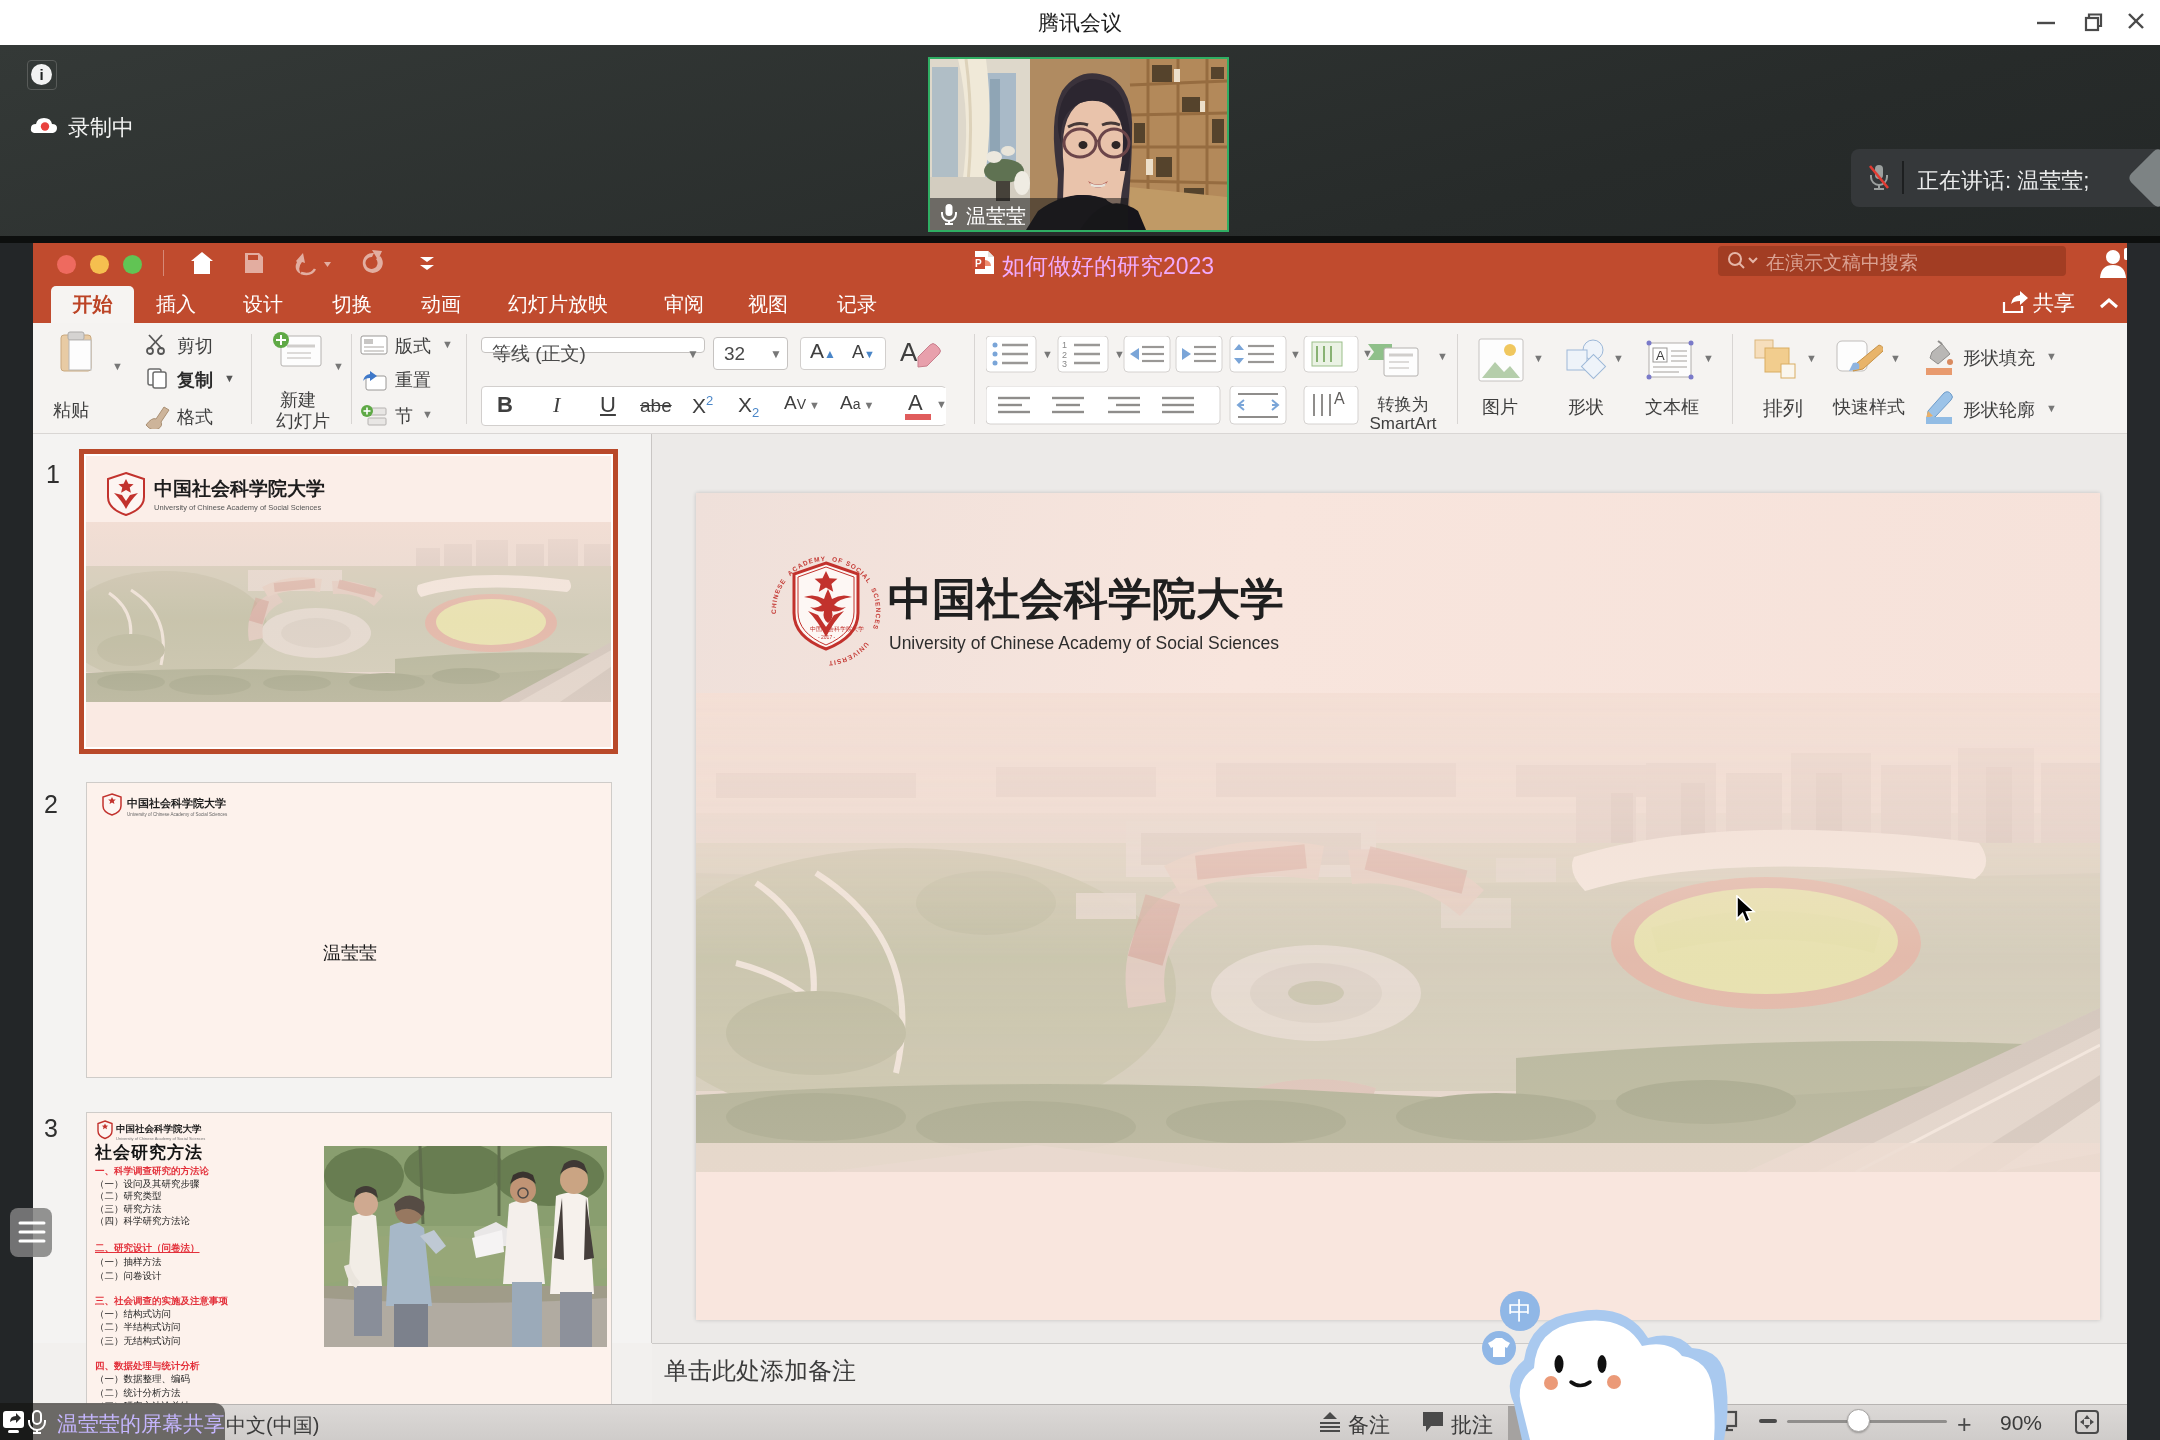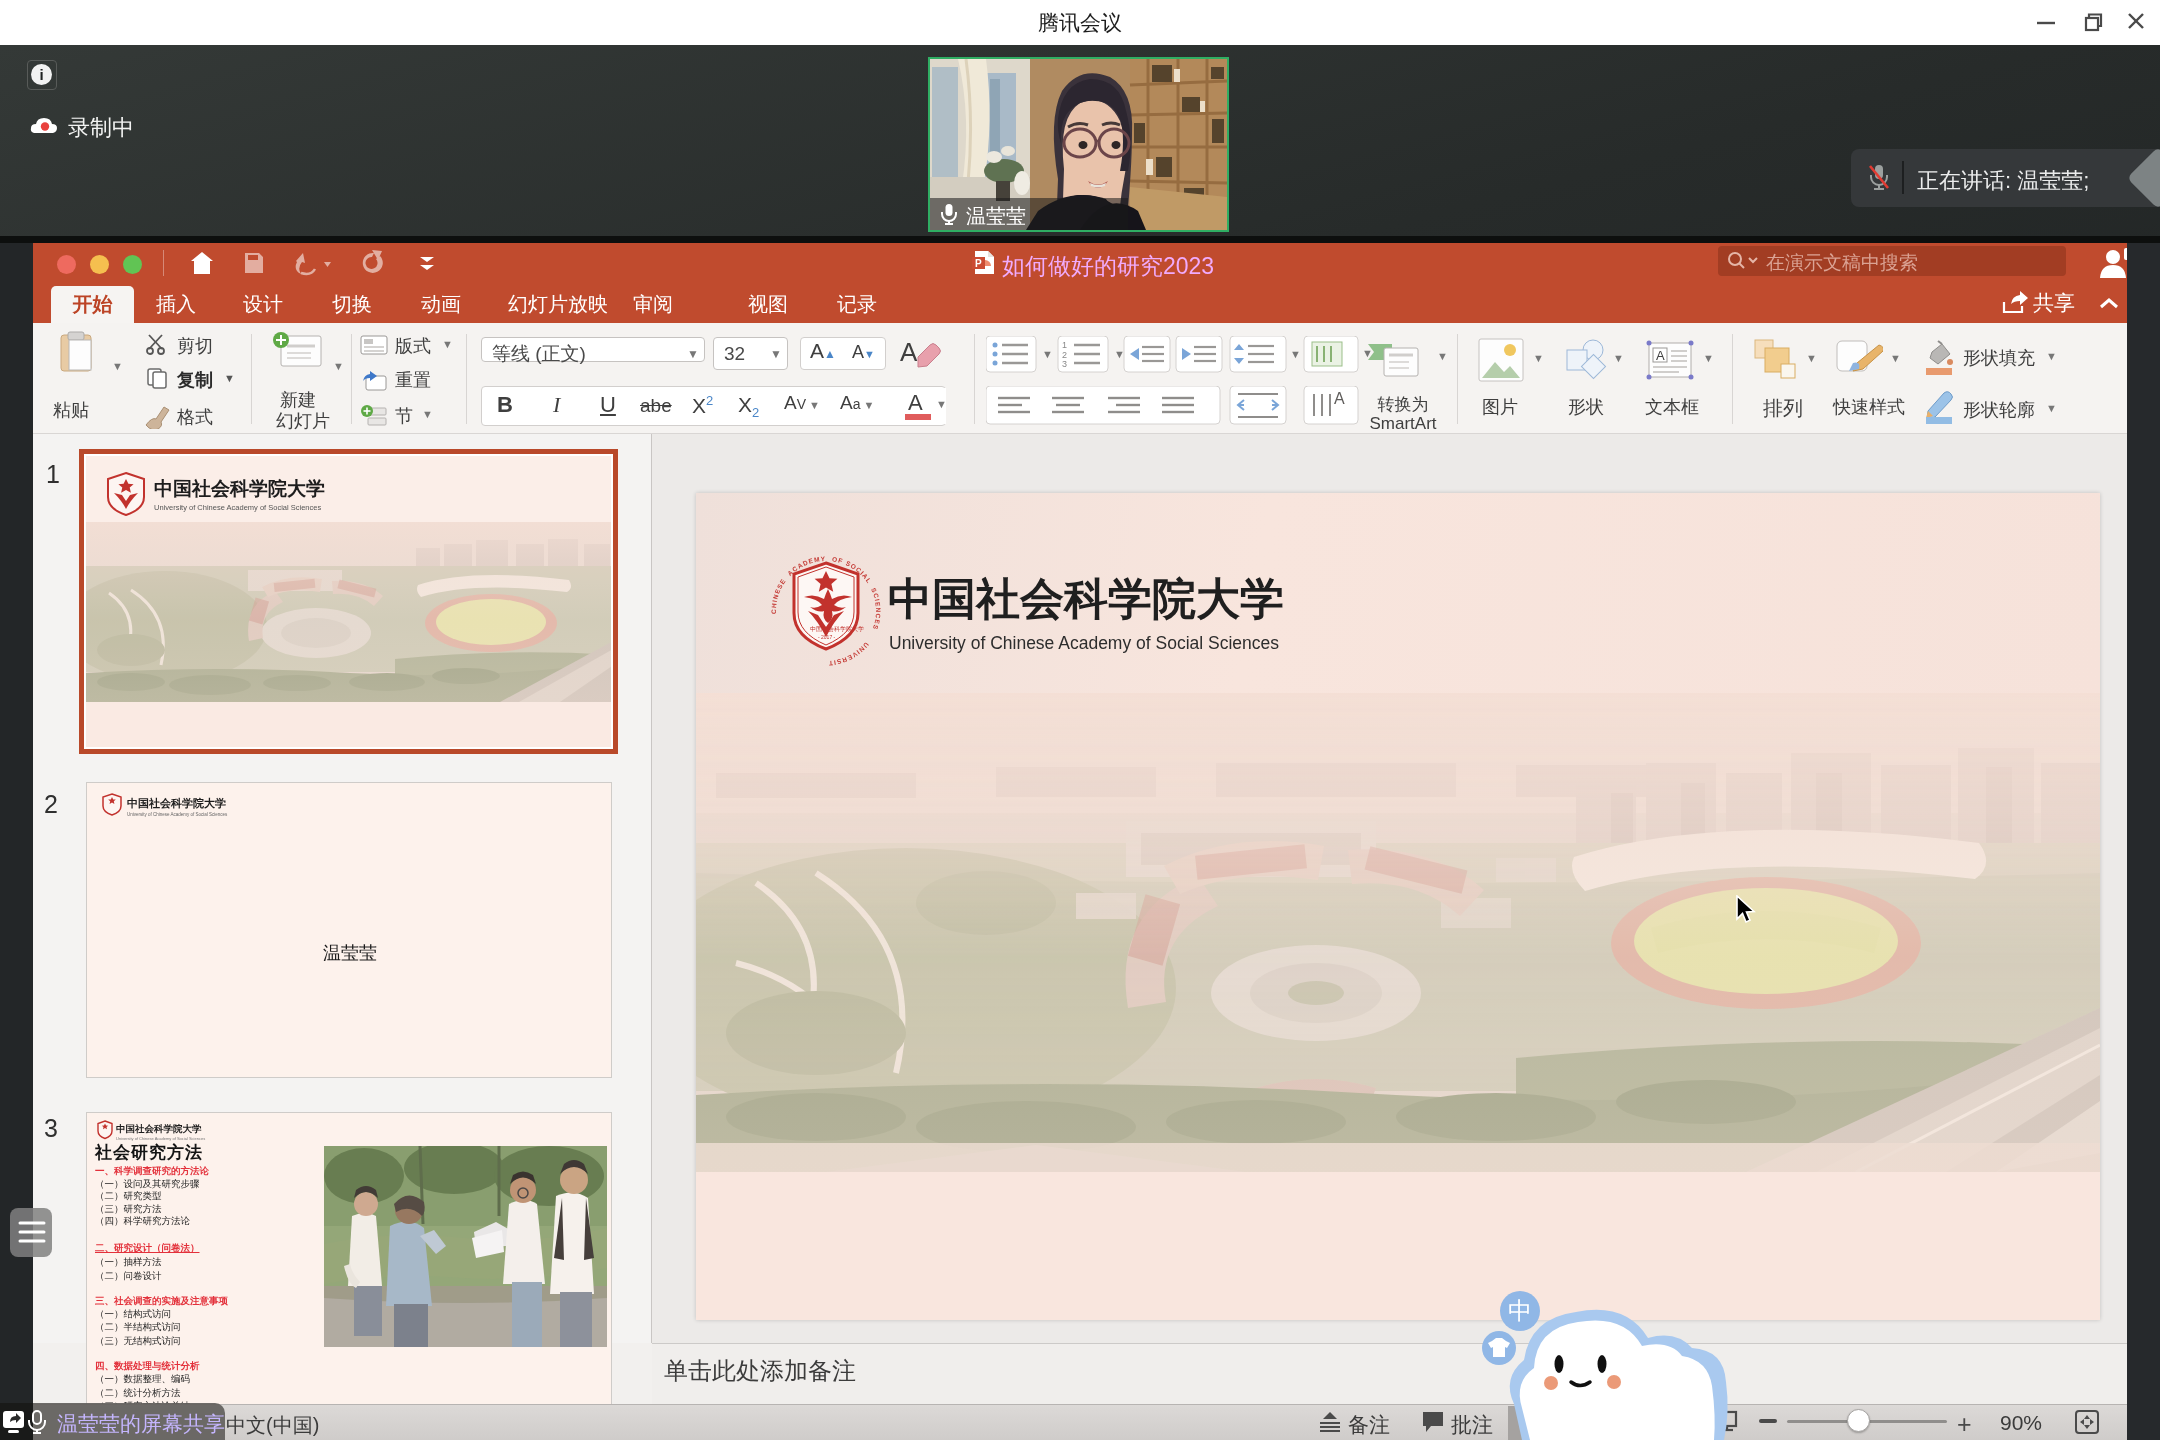--- a/index.html
+++ b/index.html
@@ -169,21 +169,21 @@
 </svg>
 
 <div class="abs" style="left:33px;top:286px;width:2094px;height:37px;background:#c04b2e;"></div>
 <div class="abs" style="left:51px;top:286px;width:83px;height:37px;background:#f6f4f2;border-radius:5px 5px 0 0;text-align:center;line-height:37px;font-size:20px;font-weight:bold;color:#bc4325;">开始</div>
 <div class="abs" style="left:156px;top:286px;width:800px;height:37px;font-size:20px;color:#ffffff;line-height:37px;">
 <span style="position:absolute;left:0">插入</span>
     <span style="position:absolute;left:87px">设计</span>
     <span style="position:absolute;left:176px">切换</span>
     <span style="position:absolute;left:265px">动画</span>
     <span style="position:absolute;left:352px">幻灯片放映</span>
-    <span style="position:absolute;left:477px">审阅</span>
+    <span style="position:absolute;left:508px">审阅</span>
     <span style="position:absolute;left:592px">视图</span>
     <span style="position:absolute;left:681px">记录</span>
 </div>
 <svg class="abs" style="left:2001px;top:290px;" width="28" height="26" viewBox="0 0 28 26">
   <path d="M3 12 v10 h18 v-6" fill="none" stroke="#ffffff" stroke-width="2.2"></path>
   <path d="M10 14 q1 -8 9 -9 v-4 l8 7 l-8 7 v-4 q-6 0 -9 3 z" fill="#ffffff"></path>
 </svg>
 <div class="abs" style="left:2033px;top:289px;font-size:21px;color:#ffffff;">共享</div>
 <svg class="abs" style="left:2099px;top:296px;" width="20" height="14" viewBox="0 0 20 14">
   <path d="M2 11 l8 -7 l8 7" fill="none" stroke="#ffffff" stroke-width="3"></path>
@@ -250,21 +250,21 @@
     <rect x="8" y="4" width="18" height="7" rx="1" fill="#e8e6e4" stroke="#b5b2b0"></rect>
     <rect x="8" y="14" width="18" height="7" rx="1" fill="#e8e6e4" stroke="#b5b2b0"></rect>
     <circle cx="7" cy="7" r="6" fill="#5fa946"></circle>
     <line x1="3.5" y1="7" x2="10.5" y2="7" stroke="#fff" stroke-width="1.6"></line>
     <line x1="7" y1="3.5" x2="7" y2="10.5" stroke="#fff" stroke-width="1.6"></line>
   </svg>
   <div class="abs" style="left:395px;top:404px;font-size:18px;">节</div>
   <div class="abs" style="left:422px;top:408px;font-size:11px;color:#777;">▼</div>
   <div class="abs" style="left:466px;top:334px;width:1px;height:90px;background:#d8d5d3;"></div>
 
-  <div class="abs" style="left:481px;top:337px;width:224px;height:25px;background:#fff;border:1px solid #c6c3c1;border-radius:4px;font-size:19px;color:#4a4a4a;line-height:31px;padding-left:10px;">等线 (正文)</div>
+  <div class="abs" style="left:481px;top:337px;width:224px;height:16px;background:#fff;border:1px solid #c6c3c1;border-radius:4px;font-size:19px;color:#4a4a4a;line-height:31px;padding-left:10px;">等线 (正文)</div>
   <div class="abs" style="left:687px;top:347px;font-size:12px;color:#777;">▼</div>
   <div class="abs" style="left:713px;top:337px;width:75px;height:33px;background:#fff;border:1px solid #c6c3c1;border-radius:4px;font-size:19px;color:#4a4a4a;line-height:31px;padding-left:10px;">32</div>
   <div class="abs" style="left:770px;top:347px;font-size:12px;color:#777;">▼</div>
   <div class="abs" style="left:800px;top:337px;width:86px;height:33px;background:#fff;border:1px solid #d2cfcd;border-radius:4px;"></div>
   <div class="abs" style="left:810px;top:339px;font-size:21px;color:#3f3f3f;">A<span style="font-size:12px;color:#4a86c8;">▲</span></div>
   <div class="abs" style="left:852px;top:342px;font-size:18px;color:#3f3f3f;">A<span style="font-size:11px;color:#4a86c8;">▼</span></div>
   <svg class="abs" style="left:898px;top:335px;" width="44" height="36" viewBox="0 0 44 36">
     <text x="2" y="26" font-size="26" fill="#3f3f3f">A</text>
     <path d="M20 22 l12 -12 q3 -3 6 0 l3 3 q3 3 0 6 l-12 12 l-9 1 z" fill="#e8a0ac" stroke="#c97f8d"></path>
   </svg>

